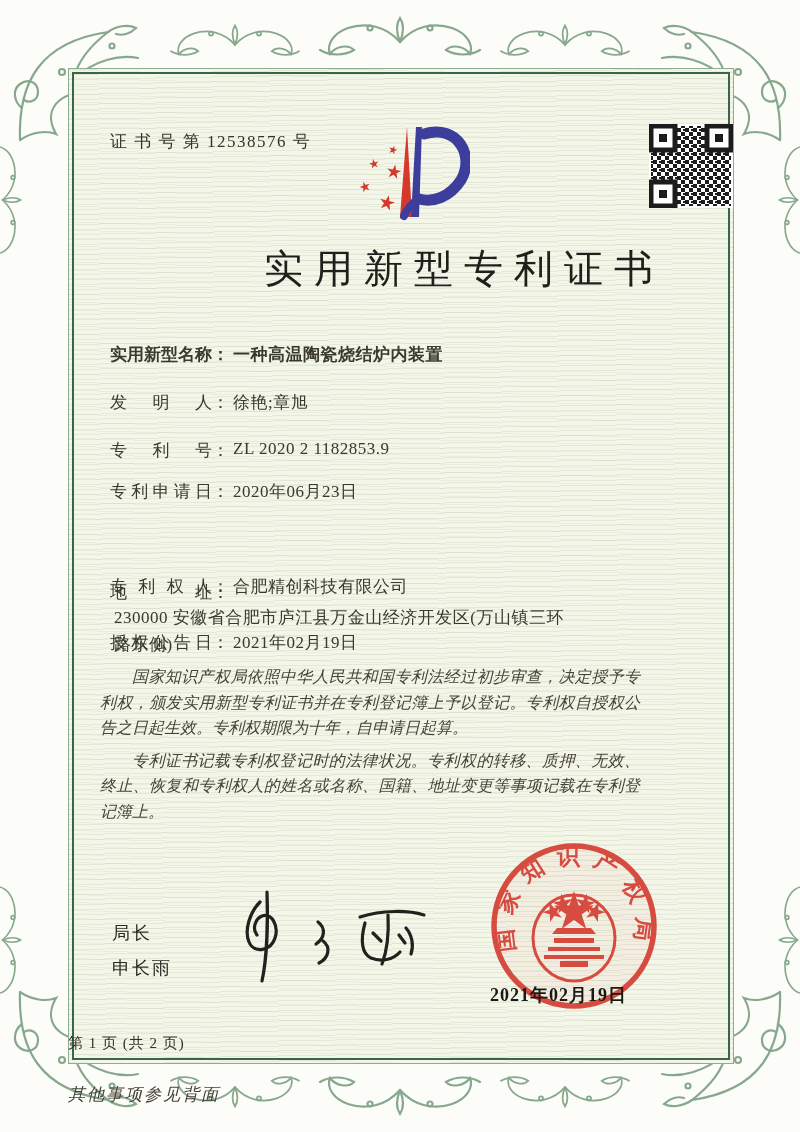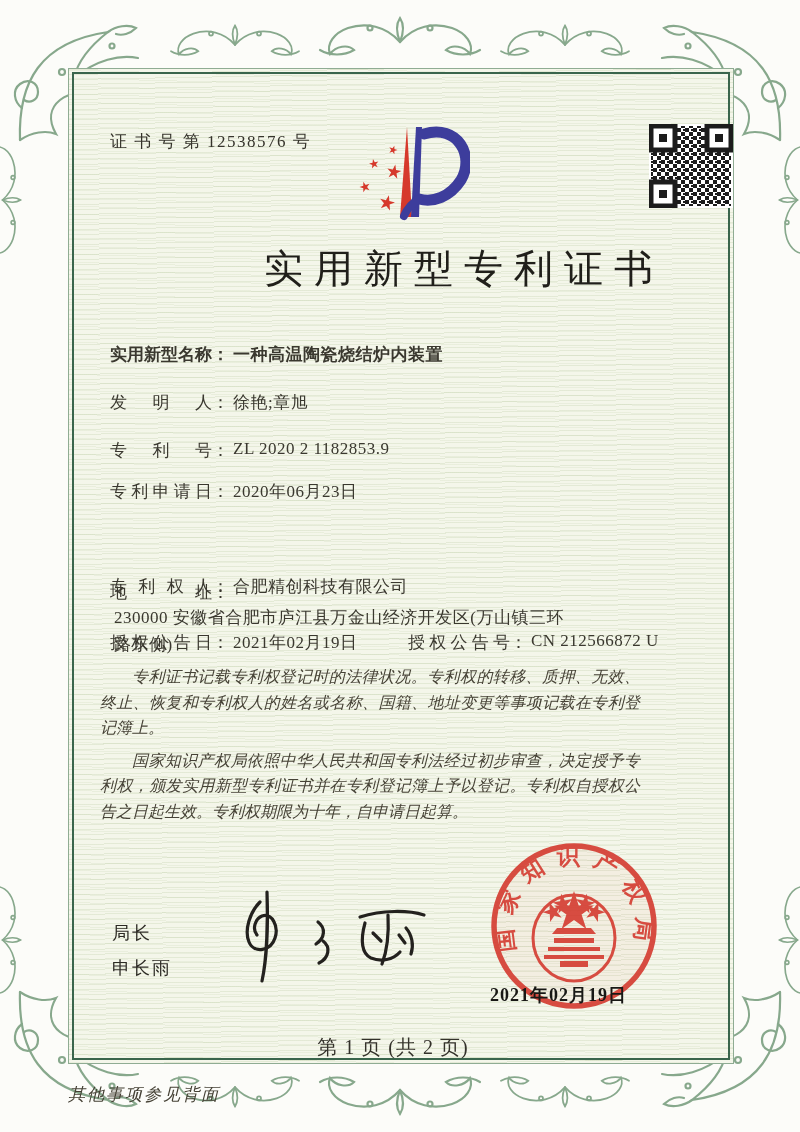--- a/index.html
+++ b/index.html
@@ -38,21 +38,21 @@
   .fvalue.wrap{width:462px;line-height:27px;}
   .pair2{position:absolute;left:298px;top:0;white-space:nowrap;}
   .paragraphs{
     left:100px;top:664px;width:540px;
     font-size:16px;line-height:25.5px;font-style:italic;
     color:#464236;text-align:justify;
   }
   .paragraphs p{margin:0 0 7px 0;text-indent:2em;}
   .officer{left:112px;top:916px;font-size:18px;line-height:35px;color:#2c2a24;letter-spacing:2px;}
   .seal-date{left:490px;top:983px;font-size:18px;letter-spacing:1px;color:#181815;font-weight:bold;}
-  .page-info{left:68px;top:1034px;width:650px;text-align:center;font-size:20px;color:#33312a;letter-spacing:1px;}
+  .page-info{left:68px;top:1034px;width:650px;font-size:15px;color:#33312a;letter-spacing:1px;}
   .back-note{left:68px;top:1083px;width:664px;text-align:left;font-size:17px;font-style:italic;color:#454135;letter-spacing:2px;}
   svg{display:block;}
 </style>
 </head>
 <body>
 
 <svg class="ornaments" viewBox="0 0 800 1132" xmlns="http://www.w3.org/2000/svg">
   <defs>
     <g id="cornerFl" fill="none" stroke="#87a88c" stroke-width="2.2" stroke-linecap="round">
       <path d="M8 128 C6 70 28 30 96 20 C78 34 66 48 62 66 C84 48 108 42 126 46"></path>
@@ -151,28 +151,25 @@
   <span class="flabel">专利申请日</span><span class="fcolon">：</span><span class="fvalue">2020年06月23日</span>
 </div>
 <div class="abs field-row" style="top:535px;margin-top:40px;">
   <span class="flabel">专利权人</span><span class="fcolon">：</span><span class="fvalue">合肥精创科技有限公司</span>
 </div>
 <div class="abs field-row" style="top:581px;">
   <span class="flabel">地址</span><span class="fcolon">：</span><span class="fvalue wrap">230000 安徽省合肥市庐江县万金山经济开发区(万山镇三环路东侧)</span>
 </div>
 <div class="abs field-row" style="top:631px;">
   <span class="flabel">授权公告日</span><span class="fcolon">：</span><span class="fvalue">2021年02月19日</span>
-  <span class="pair2">
-    <span class="flabel">授权公告号</span><span class="fcolon">：</span><span class="fvalue">CN 212566872 U</span>
-  </span>
 </div>
 
 <div class="abs paragraphs">
+  <p>国家知识产权局依照中华人民共和国专利法经过初步审查，决定授予专利权，颁发实用新型专利证书并在专利登记簿上予以登记。专利权自授权公告之日起生效。专利权期限为十年，自申请日起算。</p>
   <p>专利证书记载专利权登记时的法律状况。专利权的转移、质押、无效、终止、恢复和专利权人的姓名或名称、国籍、地址变更等事项记载在专利登记簿上。</p>
-  <p>国家知识产权局依照中华人民共和国专利法经过初步审查，决定授予专利权，颁发实用新型专利证书并在专利登记簿上予以登记。专利权自授权公告之日起生效。专利权期限为十年，自申请日起算。</p>
 </div>
 
 <div class="abs officer">
   <div>局长</div>
   <div>申长雨</div>
 </div>
 
 <svg class="abs" style="left:222px;top:888px;" width="220" height="100" viewBox="0 0 220 100" xmlns="http://www.w3.org/2000/svg">
   <g fill="none" stroke="#23211e" stroke-width="3.2" stroke-linecap="round">
     <path d="M38 14 C28 24 22 42 27 54 C32 66 49 63 53 50 C57 38 50 25 40 28 C33 31 30 41 35 47"></path>

